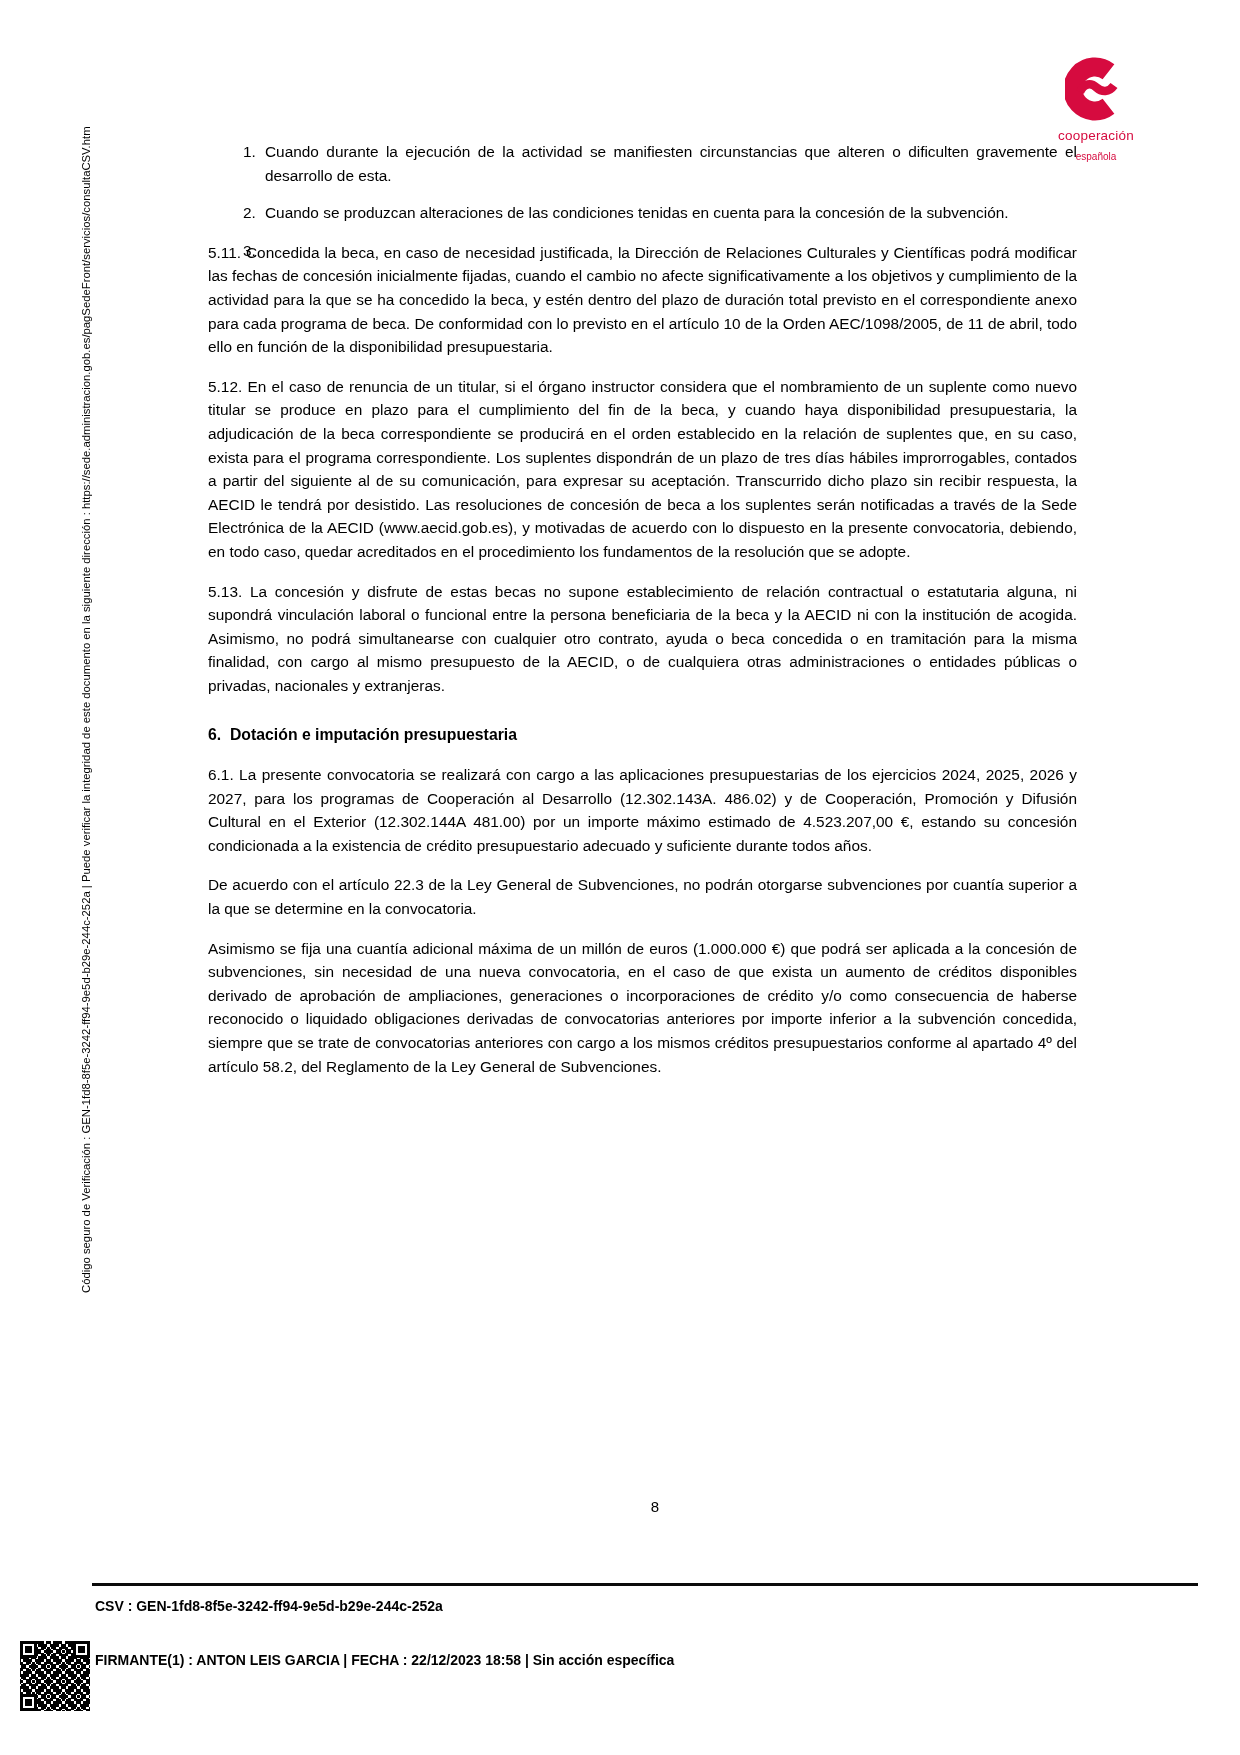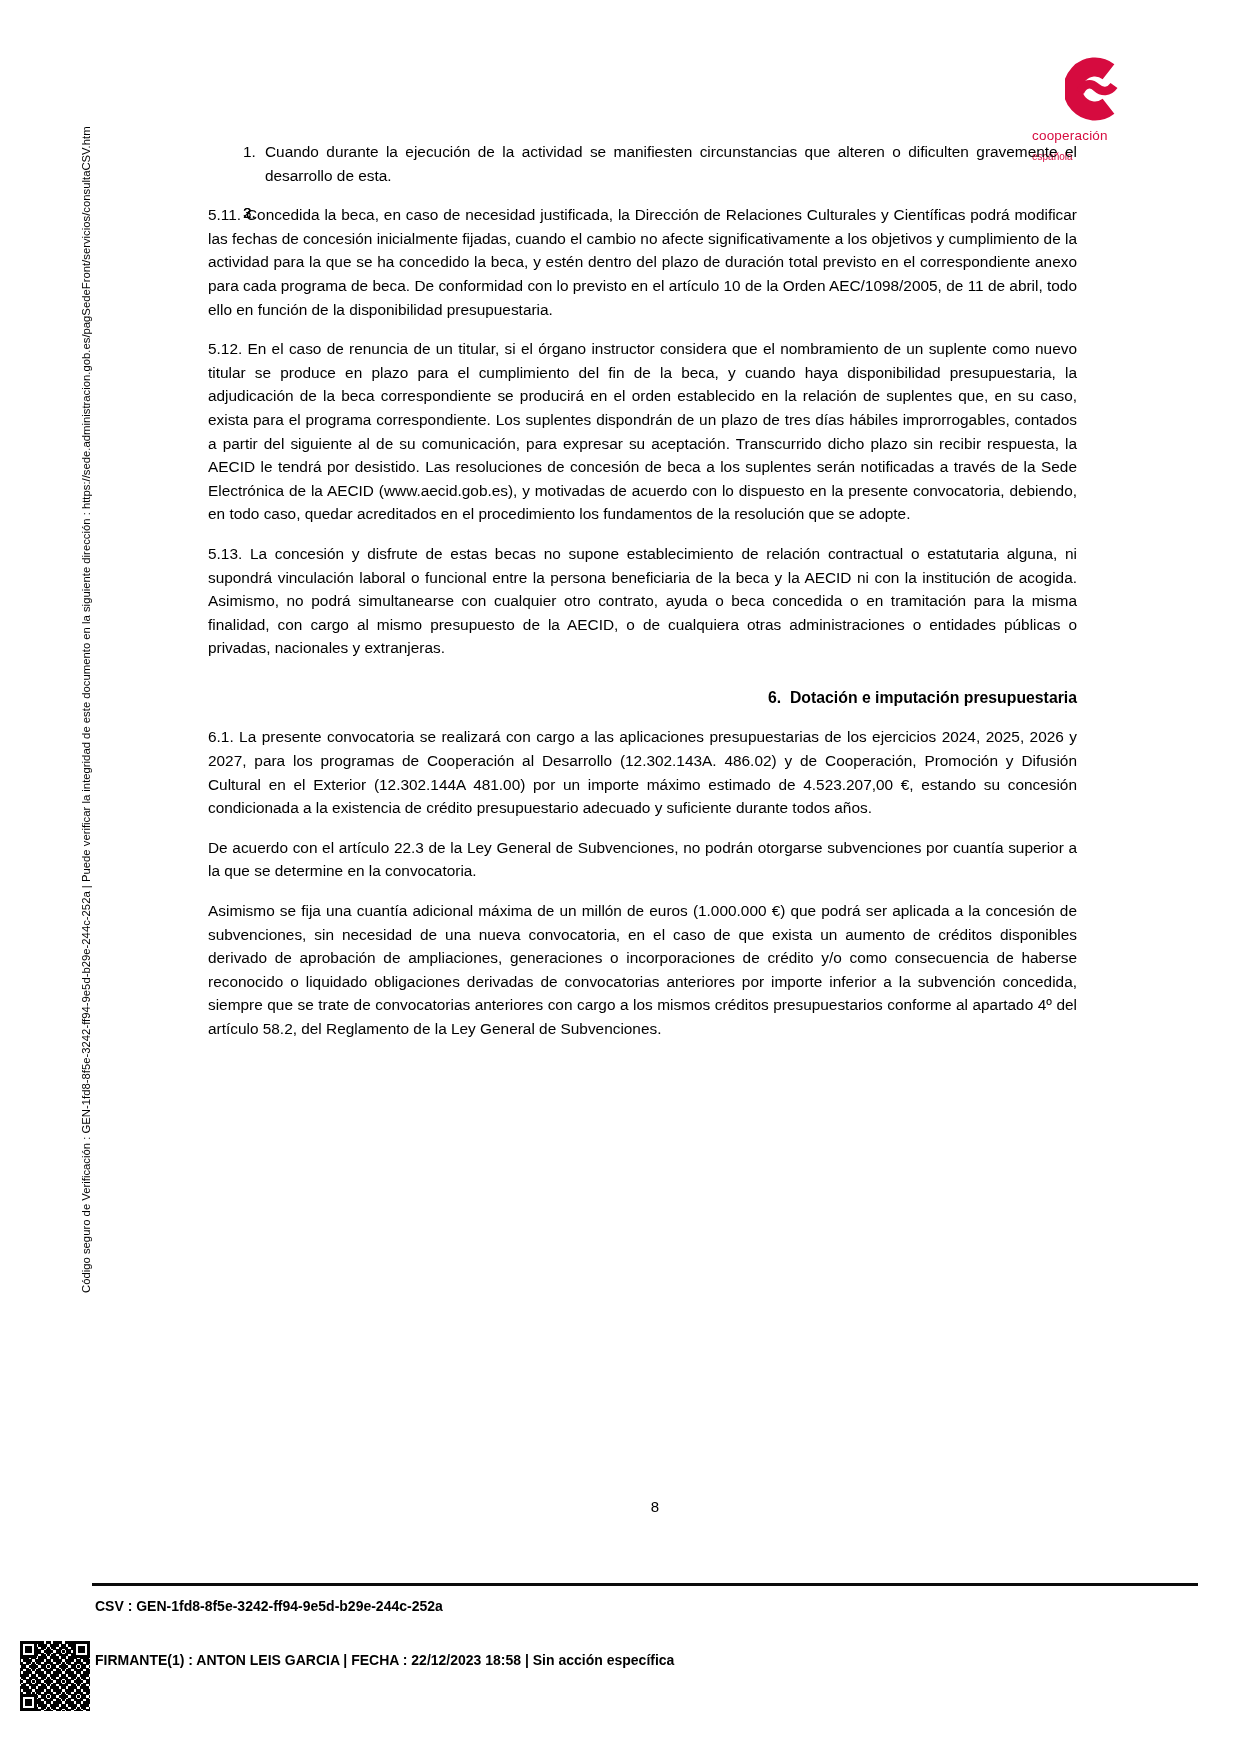--- a/index.html
+++ b/index.html
@@ -22,41 +22,41 @@
     font-size:11.3px;
     line-height:15px;
     white-space:nowrap;
     color:#000;
   }
   
   .logo{
     position:absolute;
     left:1032px; top:56px;
     width:128px;
-    text-align:left;
+    text-align:center;
   }
   .logo svg{display:block;margin:0 auto;}
   .logo .l1{font-size:13.5px;color:#d60b3f;margin-top:2px;letter-spacing:.2px;}
   .logo .l2{font-size:10px;color:#d60b3f;margin-top:8px;}
   
   .content{
     position:absolute;
     left:208px; top:140px;
     width:869px;
     font-size:15.4px;
     line-height:23.6px;
     text-align:justify;
   }
   .li{position:relative;padding-left:57px;margin:0 0 14px 0;}
   .li .num{position:absolute;left:35px;top:0;}
   .para{margin:16px 0 12px 0;}
   .h6{
     margin:26px 0 15px 0;
     font-weight:bold;
-    text-align:right;
+    text-align:left;
     white-space:pre-wrap;
     font-size:15.8px;
   }
   .pagenum{
     position:absolute;
     left:640px; top:1498px;
     width:30px;
     text-align:center;
     font-size:15px;
   }
@@ -124,20 +124,21 @@
   </div>
 
   <div class="content">
 
     <div class="li">
       <span class="num">1.</span>
       <span>Cuando durante la ejecución de la actividad se manifiesten circunstancias que alteren o dificulten gravemente el desarrollo de esta.</span>
     </div>
     <div class="li">
       <span class="num">2.</span>
+      <span>Cuando se produzcan alteraciones de las condiciones tenidas en cuenta para la concesión de la subvención.</span>
     </div>
     <div class="li">
       <span class="num">3.</span>
     </div>
 
     <p class="para">5.11. Concedida la beca, en caso de necesidad justificada, la Dirección de Relaciones Culturales y Científicas podrá modificar las fechas de concesión inicialmente fijadas, cuando el cambio no afecte significativamente a los objetivos y cumplimiento de la actividad para la que se ha concedido la beca, y estén dentro del plazo de duración total previsto en el correspondiente anexo para cada programa de beca. De conformidad con lo previsto en el artículo 10 de la Orden AEC/1098/2005, de 11 de abril, todo ello en función de la disponibilidad presupuestaria.</p>
     <p class="para">5.12. En el caso de renuncia de un titular, si el órgano instructor considera que el nombramiento de un suplente como nuevo titular se produce en plazo para el cumplimiento del fin de la beca, y cuando haya disponibilidad presupuestaria, la adjudicación de la beca correspondiente se producirá en el orden establecido en la relación de suplentes que, en su caso, exista para el programa correspondiente. Los suplentes dispondrán de un plazo de tres días hábiles improrrogables, contados a partir del siguiente al de su comunicación, para expresar su aceptación. Transcurrido dicho plazo sin recibir respuesta, la AECID le tendrá por desistido. Las resoluciones de concesión de beca a los suplentes serán notificadas a través de la Sede Electrónica de la AECID (www.aecid.gob.es), y motivadas de acuerdo con lo dispuesto en la presente convocatoria, debiendo, en todo caso, quedar acreditados en el procedimiento los fundamentos de la resolución que se adopte.</p>
     <p class="para">5.13. La concesión y disfrute de estas becas no supone establecimiento de relación contractual o estatutaria alguna, ni supondrá vinculación laboral o funcional entre la persona beneficiaria de la beca y la AECID ni con la institución de acogida. Asimismo, no podrá simultanearse con cualquier otro contrato, ayuda o beca concedida o en tramitación para la misma finalidad, con cargo al mismo presupuesto de la AECID, o de cualquiera otras administraciones o entidades públicas o privadas, nacionales y extranjeras.</p>
 
     <div class="h6">6.  Dotación e imputación presupuestaria</div>

